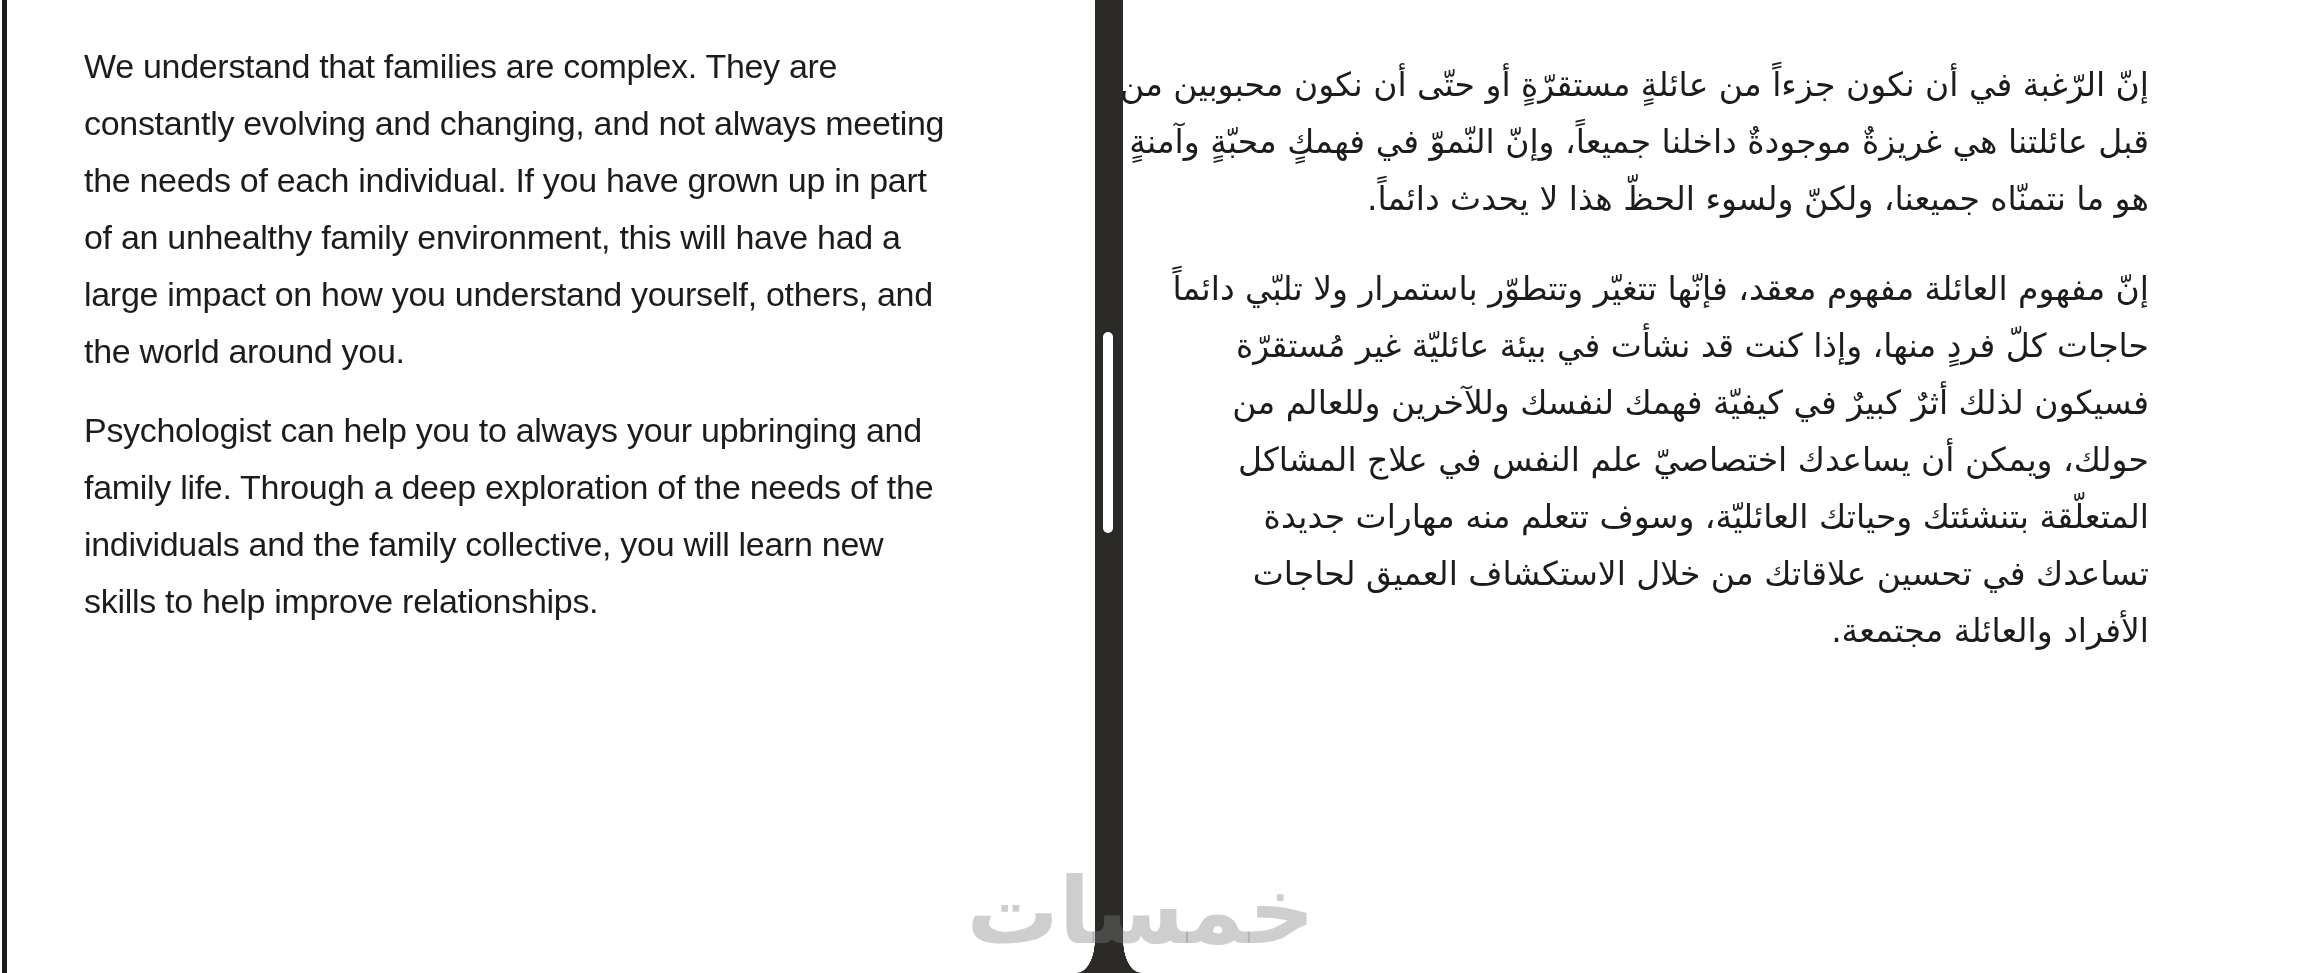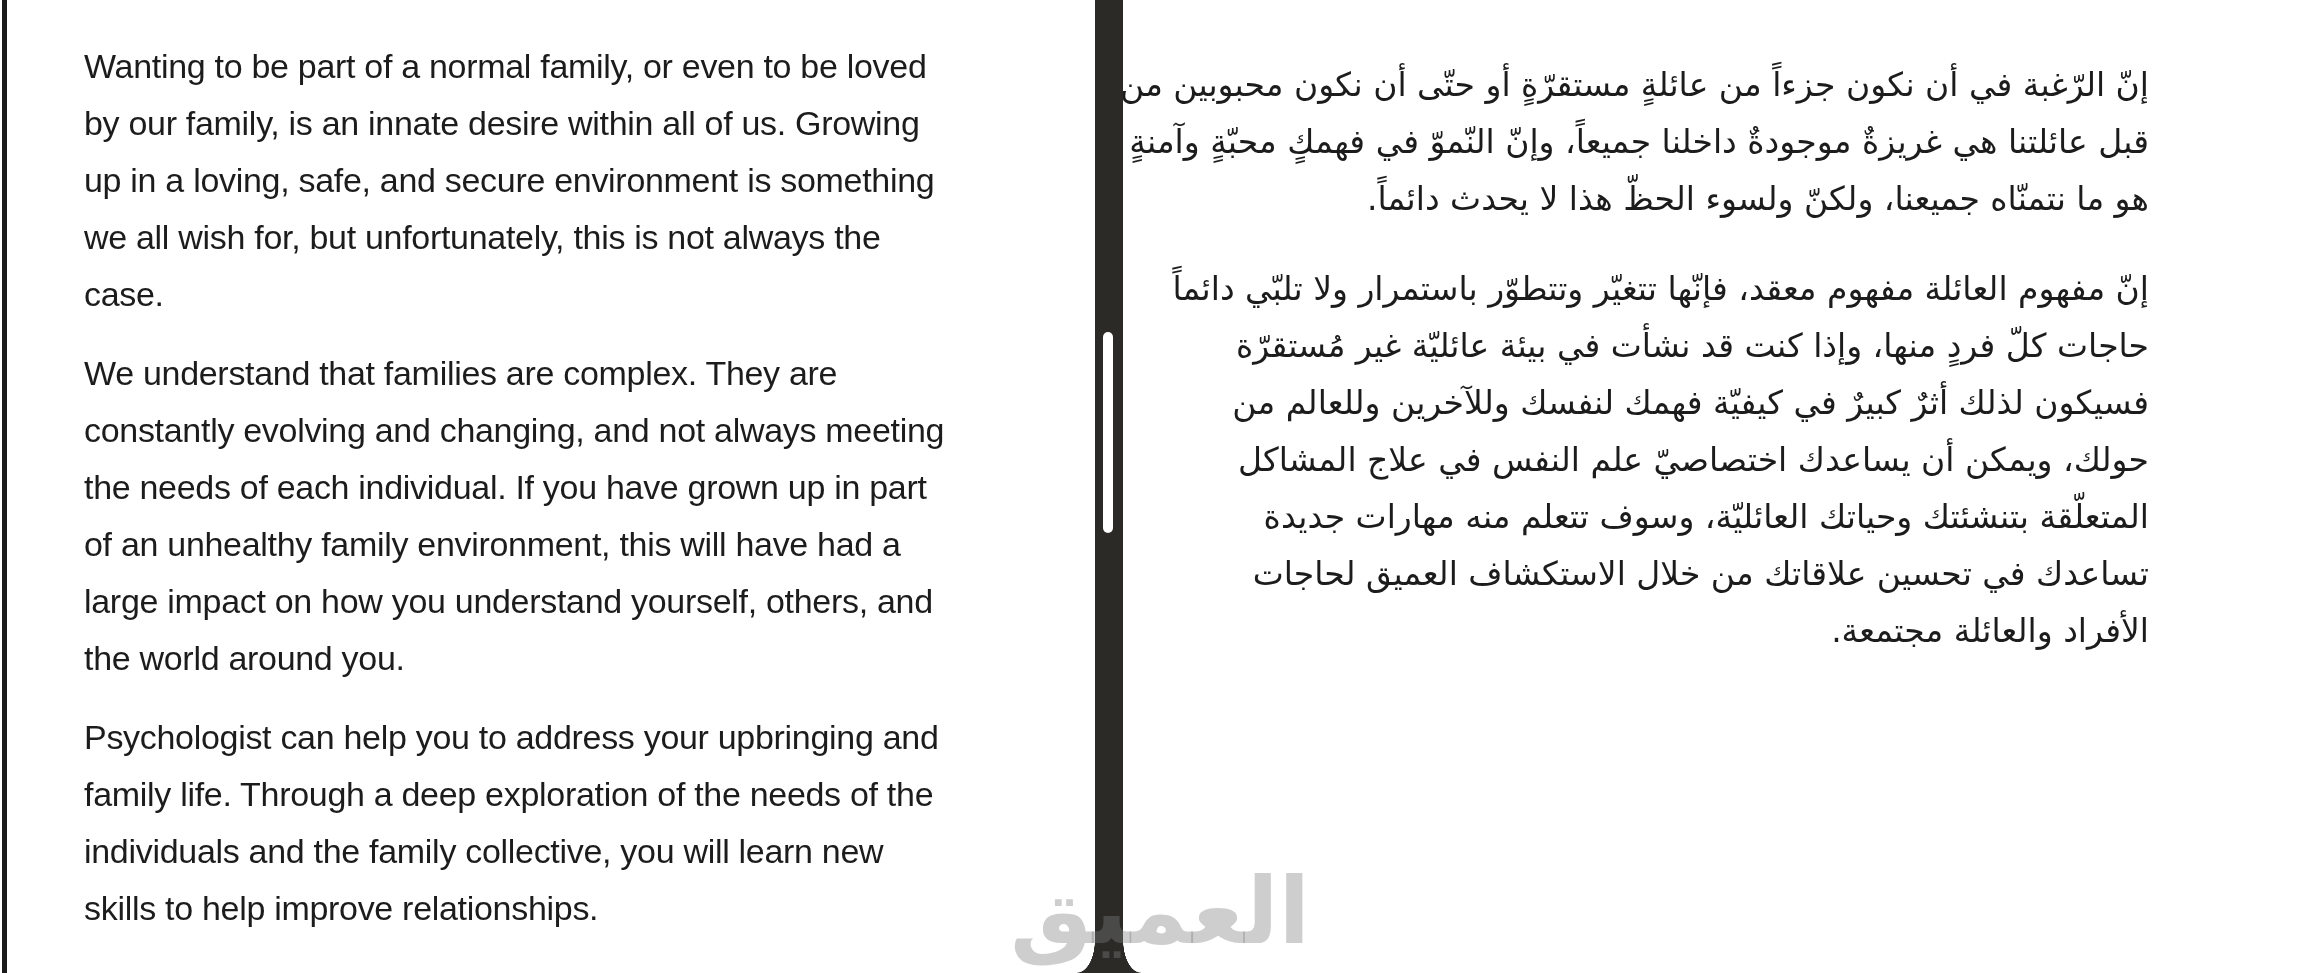--- a/index.html
+++ b/index.html
@@ -81,32 +81,27 @@
   }
 </style>
 </head>
 <body>
 
 <div class="canvas">
 
   <div class="left-border"></div>
 
   <div class="en-col">
-    <p>Wanting to be part of a normal family, or even to be loved
-by our family, is an innate desire within all of us. Growing
-up in a loving, safe, and secure environment is something
-we all wish for, but unfortunately, this is not always the
-case.</p>
     <p>We understand that families are complex. They are
 constantly evolving and changing, and not always meeting
 the needs of each individual. If you have grown up in part
 of an unhealthy family environment, this will have had a
 large impact on how you understand yourself, others, and
 the world around you.</p>
-    <p>Psychologist can help you to address your upbringing and
+    <p>Psychologist can help you to always your upbringing and
 family life. Through a deep exploration of the needs of the
 individuals and the family collective, you will learn new
 skills to help improve relationships.</p>
   </div>
 
   <div class="ar-col" dir="rtl">
     <p>إنّ الرّغبة في أن نكون جزءاً من عائلةٍ مستقرّةٍ أو حتّى أن نكون محبوبين من
 قبل عائلتنا هي غريزةٌ موجودةٌ داخلنا جميعاً، وإنّ النّموّ في فهمكٍ محبّةٍ وآمنةٍ
 هو ما نتمنّاه جميعنا، ولكنّ ولسوء الحظّ هذا لا يحدث دائماً.</p>
     <p>إنّ مفهوم العائلة مفهوم معقد، فإنّها تتغيّر وتتطوّر باستمرار ولا تلبّي دائماً
@@ -117,15 +112,15 @@
 تساعدك في تحسين علاقاتك من خلال الاستكشاف العميق لحاجات
 الأفراد والعائلة مجتمعة.</p>
   </div>
 
   <div class="divider-bar"></div>
   <div class="flare-left"></div>
   <div class="flare-right"></div>
 
   <div class="scroll-thumb"></div>
 
-  <div class="watermark">العميق</div>
+  <div class="watermark">خمسات</div>
 
 </div>
 
 </body></html>

